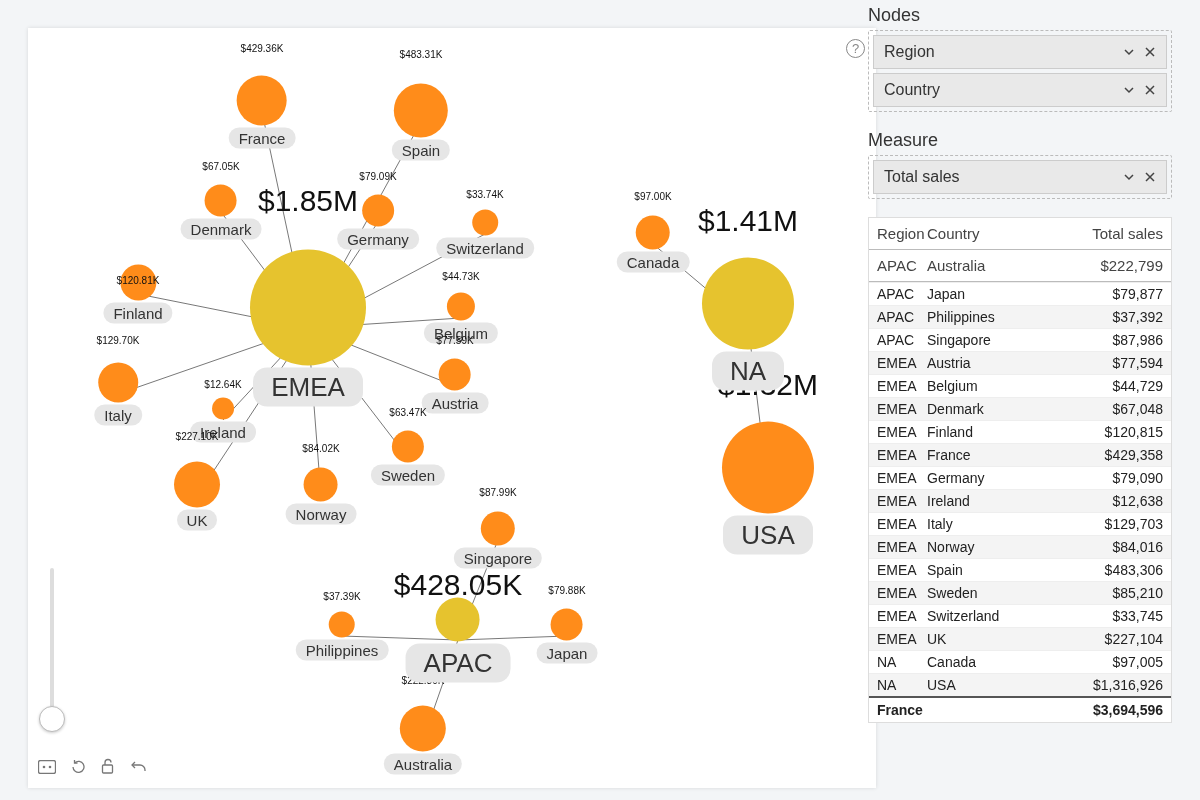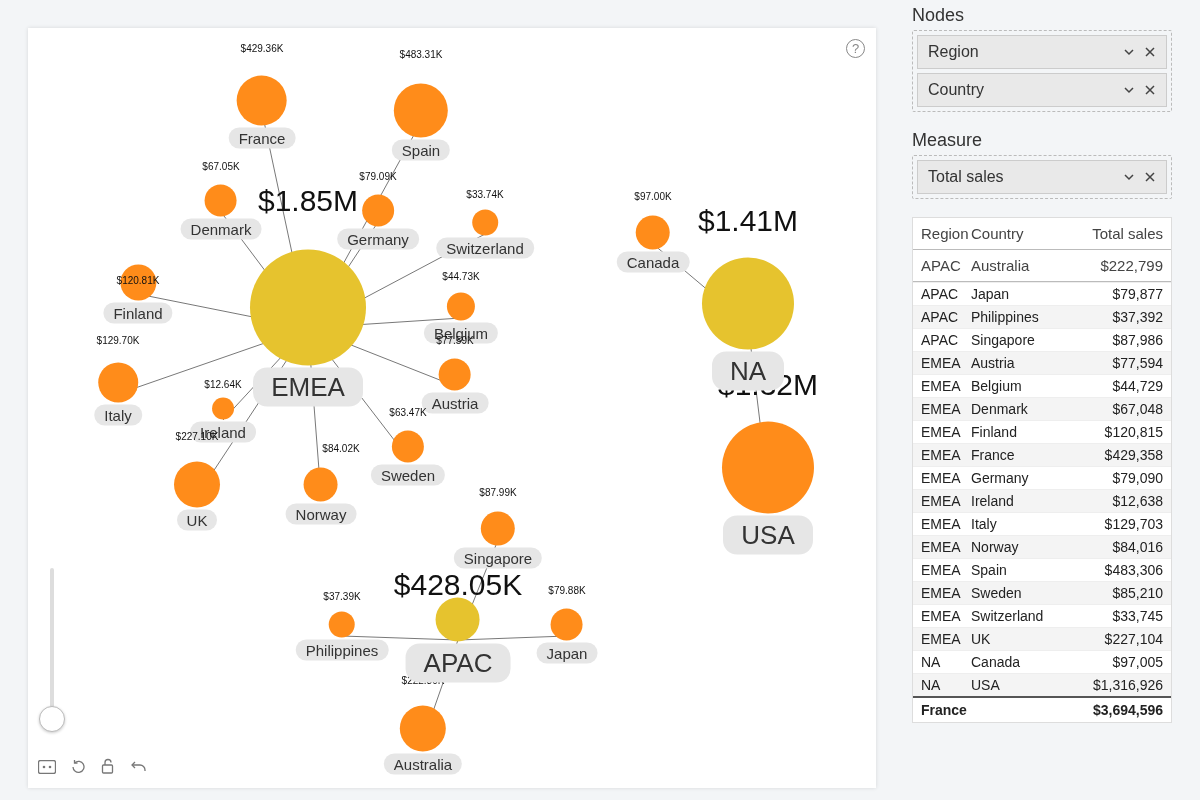--- a/index.html
+++ b/index.html
@@ -38,21 +38,21 @@
   }
   .toolbar .icon { color:#777; font-size: 17px; cursor: pointer; }
   .vslider {
     position: absolute; left: 22px; bottom: 60px; width: 4px; height: 160px; background:#ddd; border-radius: 2px;
   }
   .vslider .thumb {
     position: absolute; left: 50%; transform: translateX(-50%); bottom: -4px;
     width: 26px; height: 26px; border-radius: 50%; background:#fff; border:1px solid #bbb; box-shadow: 0 1px 3px rgba(0,0,0,.2);
   }
 
-  .side { position: absolute; right: 28px; top: 5px; width: 260px; }
+  .side { position: absolute; right: 28px; top: 5px; width: 304px; }
   .well-title { font-size: 18px; color:#333; margin: 0 0 4px 0; }
   .well-box { border: 1.5px dashed #bbb; padding: 4px; border-radius: 2px; margin-bottom: 18px; }
   .field {
     background: #e9e9e9; border:1px solid #ccc; height: 34px; display:flex; align-items:center;
     padding: 0 6px 0 10px; font-size: 16px; color:#333; margin-bottom: 4px;
   }
   .field:last-child { margin-bottom: 0; }
   .field .f-label { flex: 1; }
   .field .chev, .field .x { color:#555; padding: 0 4px; cursor:pointer; }
   .field .chev svg, .field .x svg { display:block; }
@@ -97,21 +97,21 @@
       <div class="node" style="left: 393px; top: 94px;"><div class="val" style="position:absolute;left:50%;transform:translateX(-50%);top:-35px;">$483.31K</div><div class="bubble" style="width:54px;height:54px;background:#ff8c1a;"></div><div class="label" style="">Spain</div></div>
       <div class="node" style="left: 193px; top: 184px;"><div class="val" style="position:absolute;left:50%;transform:translateX(-50%);top:-24px;">$67.05K</div><div class="bubble" style="width:32px;height:32px;background:#ff8c1a;"></div><div class="label" style="">Denmark</div></div>
       <div class="node" style="left: 350px; top: 194px;"><div class="val" style="position:absolute;left:50%;transform:translateX(-50%);top:-24px;">$79.09K</div><div class="bubble" style="width:32px;height:32px;background:#ff8c1a;"></div><div class="label" style="">Germany</div></div>
       <div class="node" style="left: 457px; top: 206px;"><div class="val" style="position:absolute;left:50%;transform:translateX(-50%);top:-21px;">$33.74K</div><div class="bubble" style="width:26px;height:26px;background:#ff8c1a;"></div><div class="label" style="">Switzerland</div></div>
       <div class="node" style="left: 110px; top: 266px;"><div class="val" style="position:absolute;left:50%;transform:translateX(-50%);top:-26px;margin-top:36px;">$120.81K</div><div class="bubble" style="width:36px;height:36px;background:#ff8c1a;"></div><div class="label" style="">Finland</div></div>
       <div class="node" style="left: 433px; top: 290px;"><div class="val" style="position:absolute;left:50%;transform:translateX(-50%);top:-22px;">$44.73K</div><div class="bubble" style="width:28px;height:28px;background:#ff8c1a;"></div><div class="label" style="">Belgium</div></div>
       <div class="node" style="left: 90px; top: 366px;"><div class="val" style="position:absolute;left:50%;transform:translateX(-50%);top:-28px;">$129.70K</div><div class="bubble" style="width:40px;height:40px;background:#ff8c1a;"></div><div class="label" style="">Italy</div></div>
       <div class="node" style="left: 427px; top: 358px;"><div class="val" style="position:absolute;left:50%;transform:translateX(-50%);top:-24px;">$77.59K</div><div class="bubble" style="width:32px;height:32px;background:#ff8c1a;"></div><div class="label" style="">Austria</div></div>
       <div class="node" style="left: 195px; top: 392px;"><div class="val" style="position:absolute;left:50%;transform:translateX(-50%);top:-19px;">$12.64K</div><div class="bubble" style="width:22px;height:22px;background:#ff8c1a;"></div><div class="label" style="">Ireland</div></div>
       <div class="node" style="left: 380px; top: 430px;"><div class="val" style="position:absolute;left:50%;transform:translateX(-50%);top:-24px;">$63.47K</div><div class="bubble" style="width:32px;height:32px;background:#ff8c1a;"></div><div class="label" style="">Sweden</div></div>
-      <div class="node" style="left: 293px; top: 468px;"><div class="val" style="position:absolute;left:50%;transform:translateX(-50%);top:-25px;margin-left:20px;">$84.02K</div><div class="bubble" style="width:34px;height:34px;background:#ff8c1a;"></div><div class="label" style="">Norway</div></div>
+      <div class="node" style="left: 293px; top: 468px;"><div class="val" style="position:absolute;left:50%;transform:translateX(-50%);top:-25px;">$84.02K</div><div class="bubble" style="width:34px;height:34px;background:#ff8c1a;"></div><div class="label" style="">Norway</div></div>
       <div class="node" style="left: 169px; top: 468px;"><div class="val" style="position:absolute;left:50%;transform:translateX(-50%);top:-31px;">$227.10K</div><div class="bubble" style="width:46px;height:46px;background:#ff8c1a;"></div><div class="label" style="">UK</div></div>
       <div class="node big" style="left: 280px; top: 300px;"><div class="val" style="position:absolute;left:50%;transform:translateX(-50%);top:-66px;font-size:30px;">$1.85M</div><div class="bubble" style="width:116px;height:116px;background:#e6c32e;"></div><div class="label" style="font-size:26px;">EMEA</div></div>
       <div class="node" style="left: 625px; top: 216px;"><div class="val" style="position:absolute;left:50%;transform:translateX(-50%);top:-25px;">$97.00K</div><div class="bubble" style="width:34px;height:34px;background:#ff8c1a;"></div><div class="label" style="">Canada</div></div>
       <div class="node big" style="left: 740px; top: 460px;"><div class="val" style="position:absolute;left:50%;transform:translateX(-50%);top:-54px;font-size:30px;">$1.32M</div><div class="bubble" style="width:92px;height:92px;background:#ff8c1a;"></div><div class="label" style="font-size:26px;">USA</div></div>
       <div class="node big" style="left: 720px; top: 296px;"><div class="val" style="position:absolute;left:50%;transform:translateX(-50%);top:-54px;font-size:30px;">$1.41M</div><div class="bubble" style="width:92px;height:92px;background:#e6c32e;"></div><div class="label" style="font-size:26px;">NA</div></div>
       <div class="node" style="left: 470px; top: 512px;"><div class="val" style="position:absolute;left:50%;transform:translateX(-50%);top:-25px;">$87.99K</div><div class="bubble" style="width:34px;height:34px;background:#ff8c1a;"></div><div class="label" style="">Singapore</div></div>
       <div class="node" style="left: 314px; top: 608px;"><div class="val" style="position:absolute;left:50%;transform:translateX(-50%);top:-21px;">$37.39K</div><div class="bubble" style="width:26px;height:26px;background:#ff8c1a;"></div><div class="label" style="">Philippines</div></div>
       <div class="node" style="left: 539px; top: 608px;"><div class="val" style="position:absolute;left:50%;transform:translateX(-50%);top:-24px;">$79.88K</div><div class="bubble" style="width:32px;height:32px;background:#ff8c1a;"></div><div class="label" style="">Japan</div></div>
       <div class="node" style="left: 395px; top: 712px;"><div class="val" style="position:absolute;left:50%;transform:translateX(-50%);top:-31px;">$222.80K</div><div class="bubble" style="width:46px;height:46px;background:#ff8c1a;"></div><div class="label" style="">Australia</div></div>
       <div class="node big" style="left: 430px; top: 612px;"><div class="val" style="position:absolute;left:50%;transform:translateX(-50%);top:-30px;font-size:30px;">$428.05K</div><div class="bubble" style="width:44px;height:44px;background:#e6c32e;"></div><div class="label" style="font-size:26px;">APAC</div></div>

